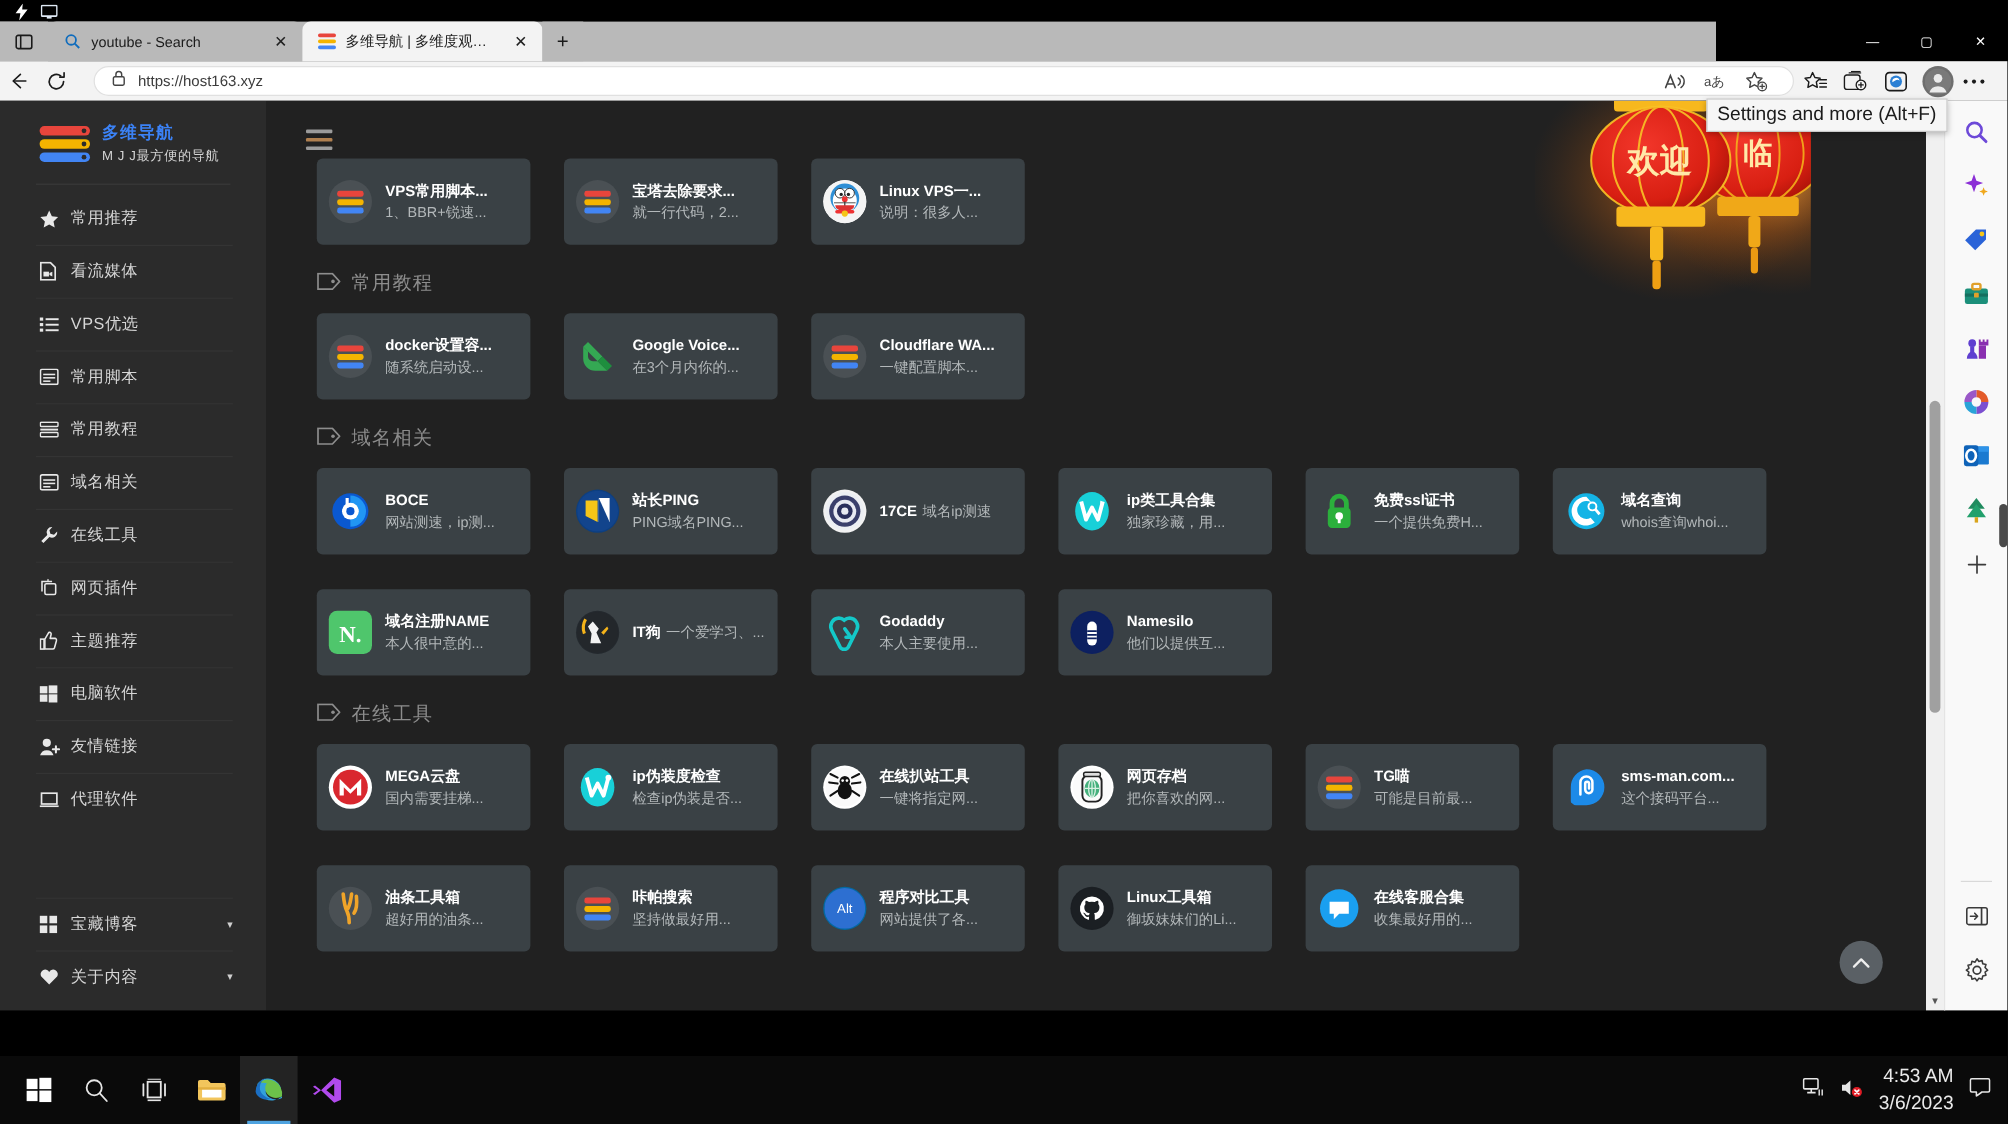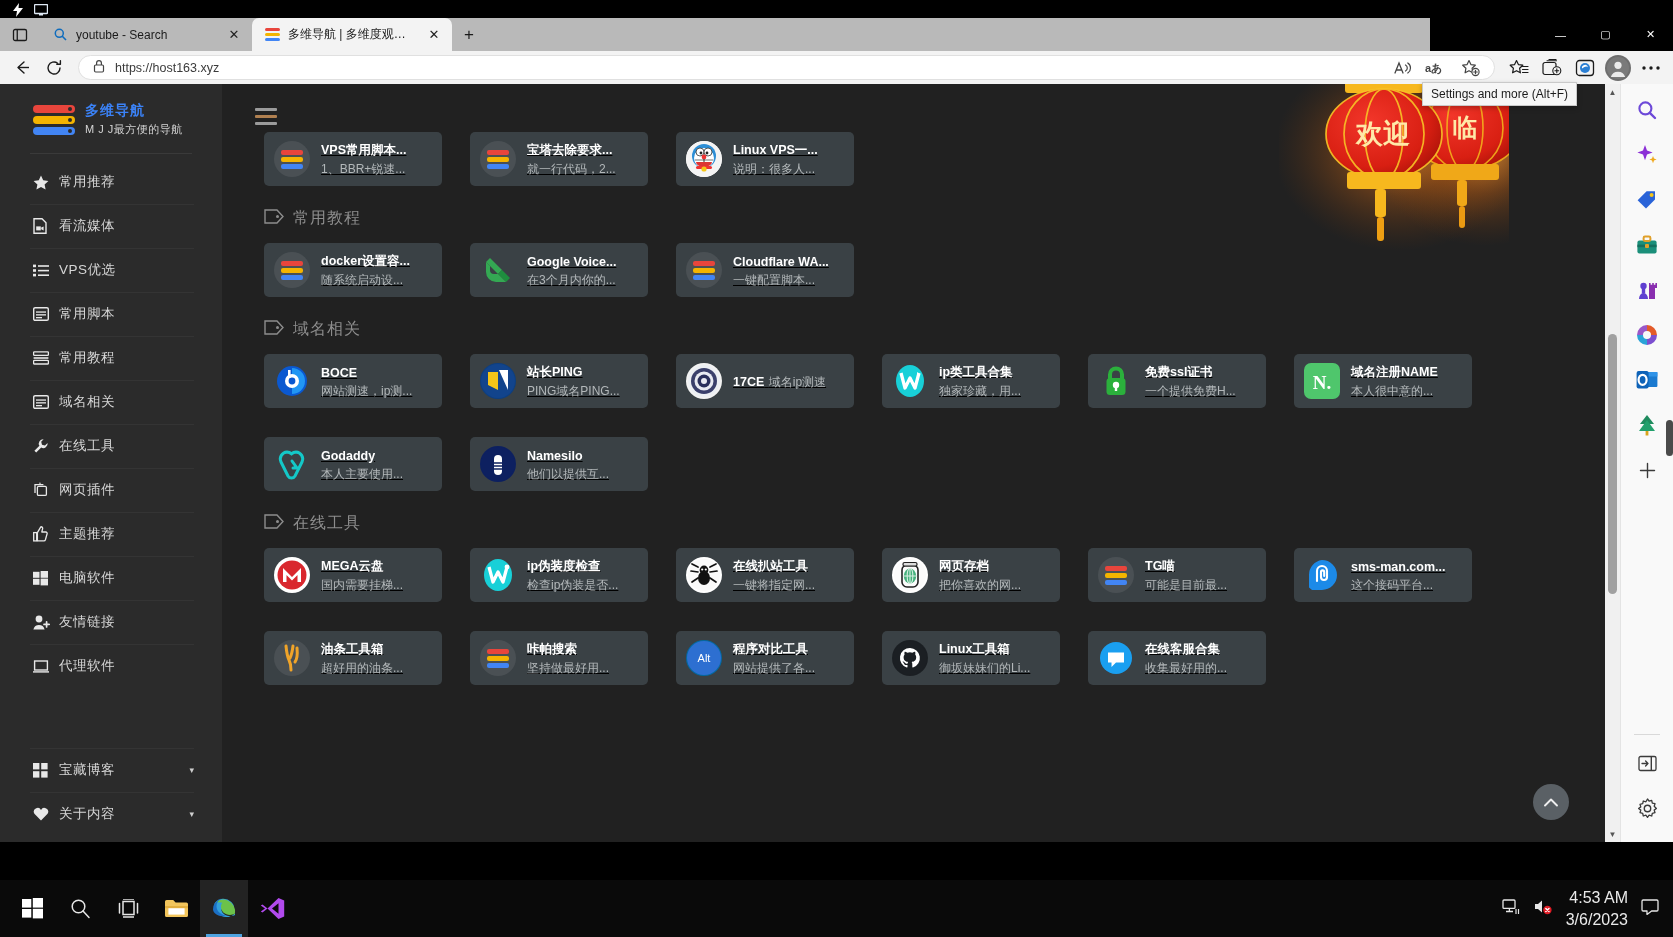--- a/index.html
+++ b/index.html
@@ -69,40 +69,40 @@
   .fav-bars i:nth-child(2) { background: #f4b400; }
   .fav-bars i:nth-child(3) { background: #4285f4; }
 
   
   .toolbar {
     position: absolute; top: 51px; left: 0; width: 1673px; height: 33px;
     background: #f3f3f3; display: flex; align-items: center; padding: 0 6px;
   }
   .tb-btn {
     width: 32px; height: 28px; border-radius: 4px; display: flex;
-    align-items: center; justify-content: center; color: #0369a1; flex: 0 0 auto; font-weight: bold;
+    align-items: center; color: #0369a1; flex: 0 0 auto;
   }
   .omnibox {
     flex: 1; height: 25px; background: #fff; border-radius: 13px;
     display: flex; align-items: center; padding: 0 8px; margin: 0 8px;
     border: 1px solid #e0e0e0;
   }
   .omnibox .lock { margin: 0 10px 0 6px; }
   .omnibox .url { font-size: 12.5px; color: #3b3b3b; flex: 1; }
   .omnibox-right { display: flex; align-items: center; gap: 2px; }
   .tb-right { display: flex; align-items: center; gap: 1px; }
   .profile-pill {
     width: 26px; height: 26px; border-radius: 50%; background: #6e6e6e;
     display: flex; align-items: center; justify-content: center;
   }
 
   .tooltip {
     position: absolute; top: 82px; left: 1422px;
     background: #f6f6f6; border: 1px solid #c9c9c9;
-    font-size: 12px; color: #1b1b1b; padding: 4px 8px;
+    font-size: 16px; color: #1b1b1b; padding: 4px 8px;
     box-shadow: 0 2px 5px rgba(0,0,0,.25); z-index: 60; white-space: nowrap;
   }
 
   
   .viewport {
     position: absolute; top: 84px; left: 0; width: 1605px; height: 758px;
     background: #212121; overflow: hidden;
   }
 
   
@@ -157,22 +157,22 @@
   }
 
   .cards-scroll { position: absolute; left: 0; top: 48px; right: 0; bottom: 0; }
   .section { padding: 0 0 0 42px; }
   .section-title {
     display: flex; align-items: center; gap: 9px;
     font-size: 16px; color: #8d8d8d; margin: 22px 0 14px 0; letter-spacing: 1px;
   }
   .grid { display: grid; grid-template-columns: repeat(6, 178px); gap: 29px 28px; }
   .card {
-    height: 54px; background: #3a4145; border-radius: 5px;
-    display: flex; align-items: center; padding: 0 10px; gap: 11px; overflow: hidden; text-decoration: underline;
+    height: 72px; background: #3a4145; border-radius: 5px;
+    display: flex; align-items: center; padding: 0 10px; gap: 11px; overflow: hidden;
   }
   .card-ic {
     width: 36px; height: 36px; flex: 0 0 36px; border-radius: 50%;
     display: flex; align-items: center; justify-content: center; overflow: hidden;
     background: #4a5054;
   }
   .card-txt { min-width: 0; flex: 1; }
   .card-title {
     font-size: 12.5px; font-weight: bold; color: #ffffff;
     white-space: nowrap; overflow: hidden; text-overflow: ellipsis;
@@ -790,29 +790,57 @@
                     <circle cx="17" cy="21" r="3.2" fill="#fff"></circle>
                     <rect x="15.8" y="21" width="2.4" height="6" fill="#fff"></rect>
                   </svg>
               </span>
               <span class="card-txt">
                 <span class="card-title">免费ssl证书</span>
                 <span class="card-desc">一个提供免费H...</span>
               </span>
             </div>
             <div class="card">
+              <span class="card-ic" style="background:transparent;">
+                <svg width="34" height="34" viewBox="0 0 34 34">
+                    <circle cx="17" cy="17" r="15" fill="#14b4e6"></circle>
+                    <path d="M17 5 a12 12 0 1 0 7 21.5 l-3.5 -4 a7.5 7.5 0 1 1 3 -10 z" fill="#fff"></path>
+                    <circle cx="22" cy="13" r="3.3" fill="#14b4e6" stroke="#fff" stroke-width="1.6"></circle>
+                    <line x1="24.5" y1="15.5" x2="28" y2="19.5" stroke="#fff" stroke-width="2.4"></line>
+                  </svg>
+              </span>
+              <span class="card-txt">
+                <span class="card-title">域名查询</span>
+                <span class="card-desc">whois查询whoi...</span>
+              </span>
+            </div>
+            <div class="card">
               <span class="card-ic" style="background:#4fc66c; border-radius:7px;">
                 <svg width="34" height="34" viewBox="0 0 34 34">
                     <rect width="34" height="34" rx="7" fill="#4fc66c"></rect>
                     <text x="17" y="25" font-size="19" font-family="Liberation Serif, serif" fill="#fff" text-anchor="middle" font-weight="bold">N.</text>
                   </svg>
               </span>
               <span class="card-txt">
                 <span class="card-title">域名注册NAME</span>
                 <span class="card-desc">本人很中意的...</span>
+              </span>
+            </div>
+            <div class="card">
+              <span class="card-ic" style="background:#24292e;">
+                <svg width="34" height="34" viewBox="0 0 34 34">
+                    <circle cx="17" cy="17" r="17" fill="#23272b"></circle>
+                    <path d="M7 6 a14 14 0 0 0 -1 12" fill="none" stroke="#f5b41a" stroke-width="2.6"></path>
+                    <path d="M13 8 l5 6 l-2 3 l4 9 h-9 l1 -8 l-3 -6 z" fill="#f2f2f2"></path>
+                    <path d="M20 17 l5 -5 l1 2 l-4 5 z" fill="#f5b41a"></path>
+                  </svg>
+              </span>
+              <span class="card-txt">
+                <span class="card-title">IT狗</span>
+                <span class="card-desc">一个爱学习、...</span>
               </span>
             </div>
             <div class="card">
               <span class="card-ic" style="background:transparent;">
                 <svg width="34" height="34" viewBox="0 0 34 34">
                     <path d="M12 5 a7 7 0 0 0 -6 10 l7 14 a4 4 0 0 0 7 0 l7 -14 a7 7 0 0 0 -6 -10 a7 7 0 0 0 -4.5 1.8 A7 7 0 0 0 12 5 z" fill="none" stroke="#14c8c8" stroke-width="3"></path>
                     <path d="M17 14 l5 7 l-4 0" fill="none" stroke="#14c8c8" stroke-width="3" stroke-linecap="round"></path>
                   </svg>
               </span>
               <span class="card-txt">

